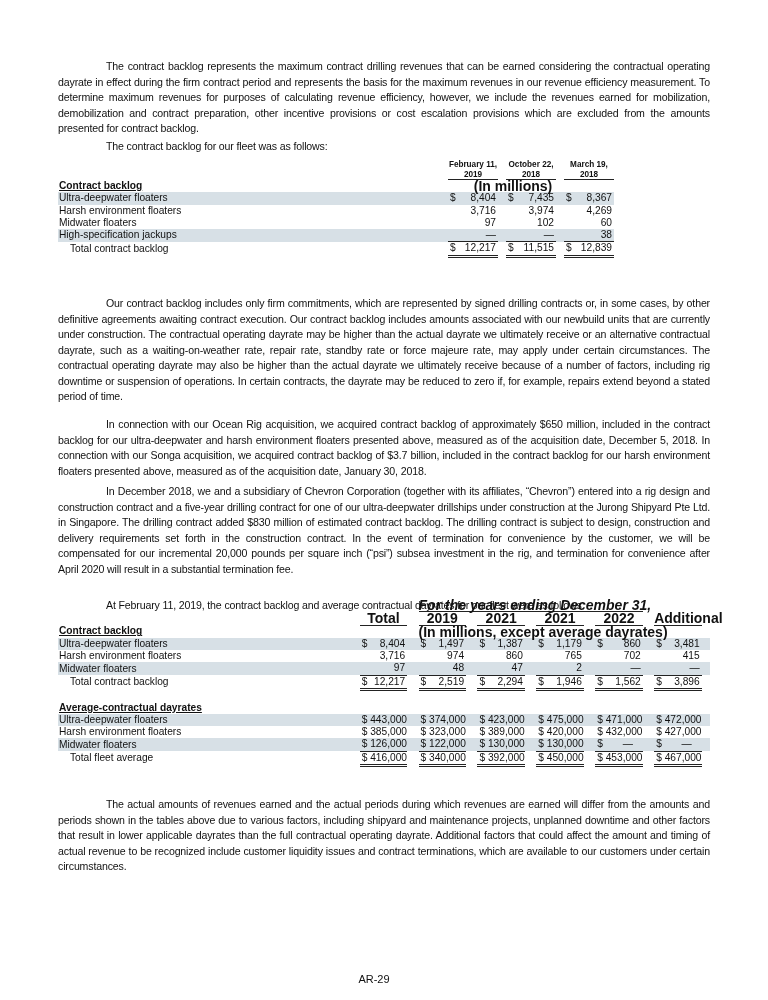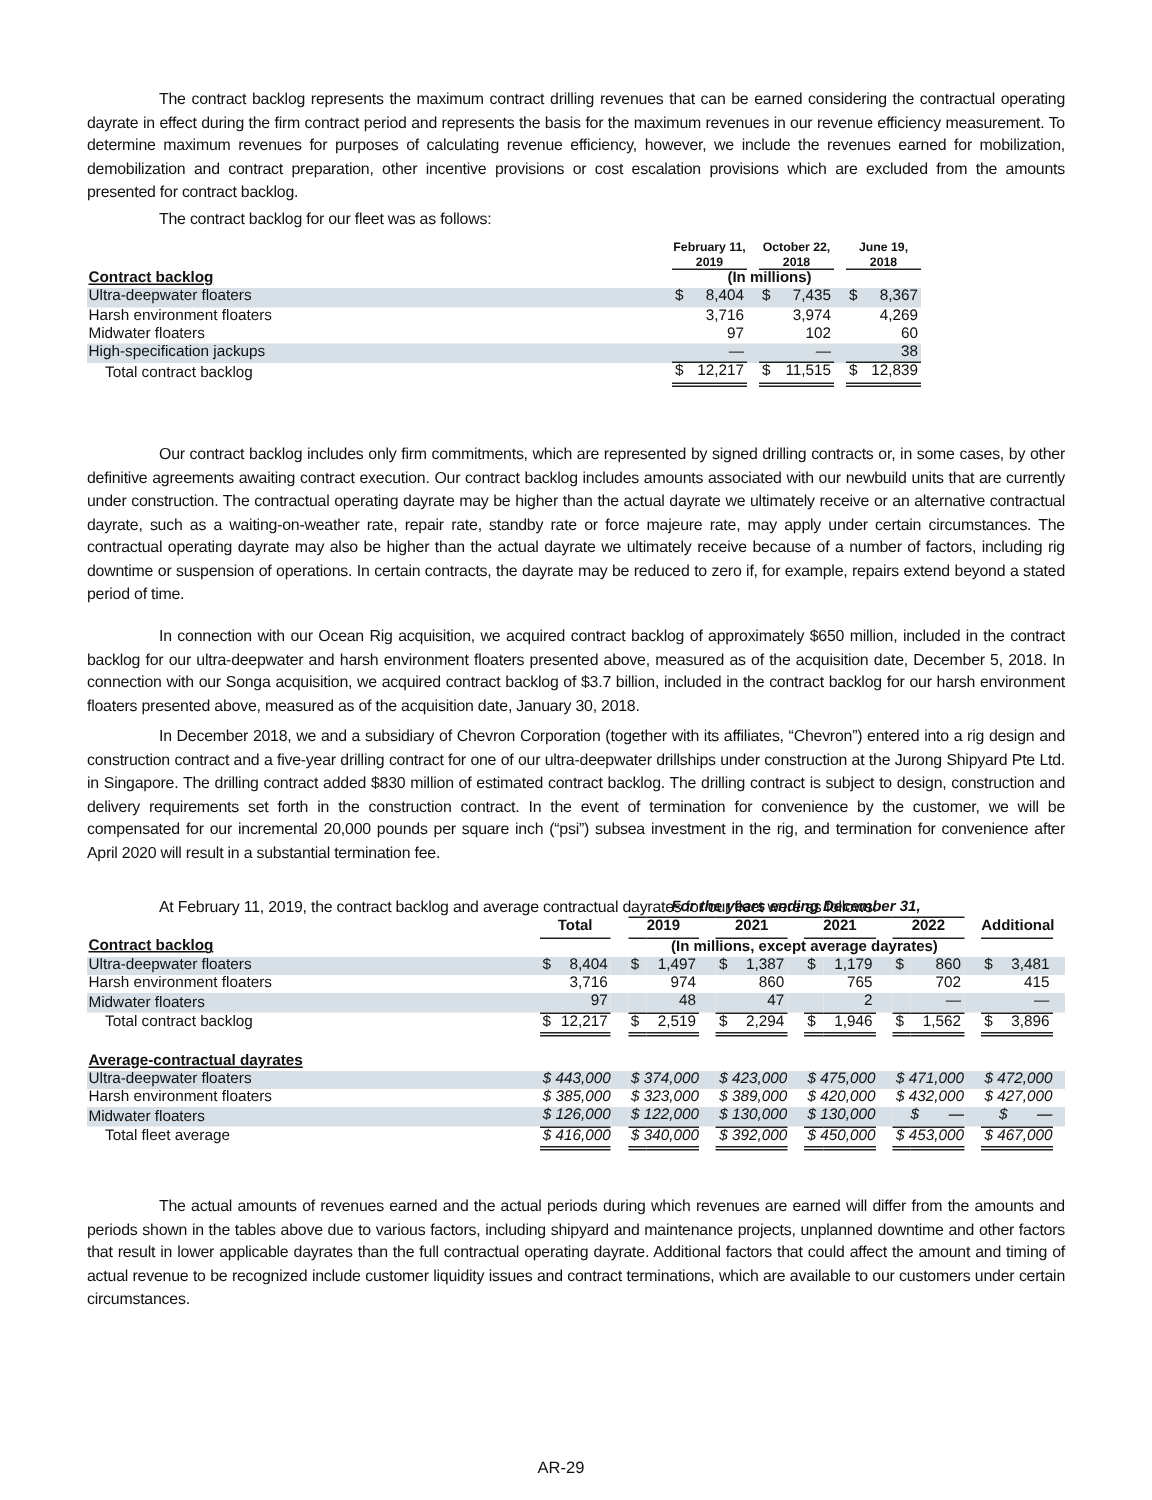--- a/index.html
+++ b/index.html
@@ -27,22 +27,22 @@
   .lbl { padding-left: 1px; }
   .ind { padding-left: 12px; }
   .uh { text-decoration: underline; font-weight: bold; }
   .dol { text-align: left; padding-left: 2px; }
   .num { text-align: right; padding-right: 2px; }
   .hdr { font-weight: bold; font-size: 8.2px; line-height: 9.5px; text-align: center; vertical-align: bottom; }
   .hdrline { border-bottom: 1.2px solid #222; }
   .sum-bot td.c { border-bottom: 3px double #222; }
   .sub-under td.c { border-bottom: 1px solid #222; }
   .gap { width: 8px; }
-  .cap { font-weight: bold; font-size: 10px; text-align: center; }
-  .rate { text-align: right; padding-left: 2px; font-style: italic; }
+  .cap { font-weight: bold; font-size: 14px; text-align: center; }
+  .rate { text-align: left; padding-left: 2px; }
   .footer { position: absolute; top: 972px; left: 0; width: 748px; text-align: center; font-size: 11px; }
 </style>
 </head>
 <body>
 
 <div class="page">
 
   <p class="para abs" style="top:59px;">The contract backlog represents the maximum contract drilling revenues that can be earned considering the contractual operating dayrate in effect during the firm contract period and represents the basis for the maximum revenues in our revenue efficiency measurement.  To determine maximum revenues for purposes of calculating revenue efficiency, however, we include the revenues earned for mobilization, demobilization and contract preparation, other incentive provisions or cost escalation provisions which are excluded from the amounts presented for contract backlog.</p>
   <p class="para abs" style="top:139px;">The contract backlog for our fleet was as follows:</p>
 
@@ -59,21 +59,21 @@
         <col style="width:36px">
         <col style="width:104px">
     </colgroup>
     <tbody>
         <tr>
       <td></td>
       <td colspan="2" class="hdr hdrline"><span>February 11,</span><br><span>2019</span></td>
       <td></td>
       <td colspan="2" class="hdr hdrline"><span>October 22,</span><br><span>2018</span></td>
       <td></td>
-      <td colspan="2" class="hdr hdrline"><span>June 19,</span><br><span>2018</span></td>
+      <td colspan="2" class="hdr hdrline"><span>March 19,</span><br><span>2018</span></td>
       <td></td>
     </tr>
     <tr>
       <td class="lbl uh" style="font-size:10.2px;">Contract backlog</td>
       <td colspan="7" class="cap">(In millions)</td>
       <td></td>
     </tr>
     <tr class="shade">
       <td class="s lbl">Ultra-deepwater floaters</td>
       <td class="s dol">$</td>

